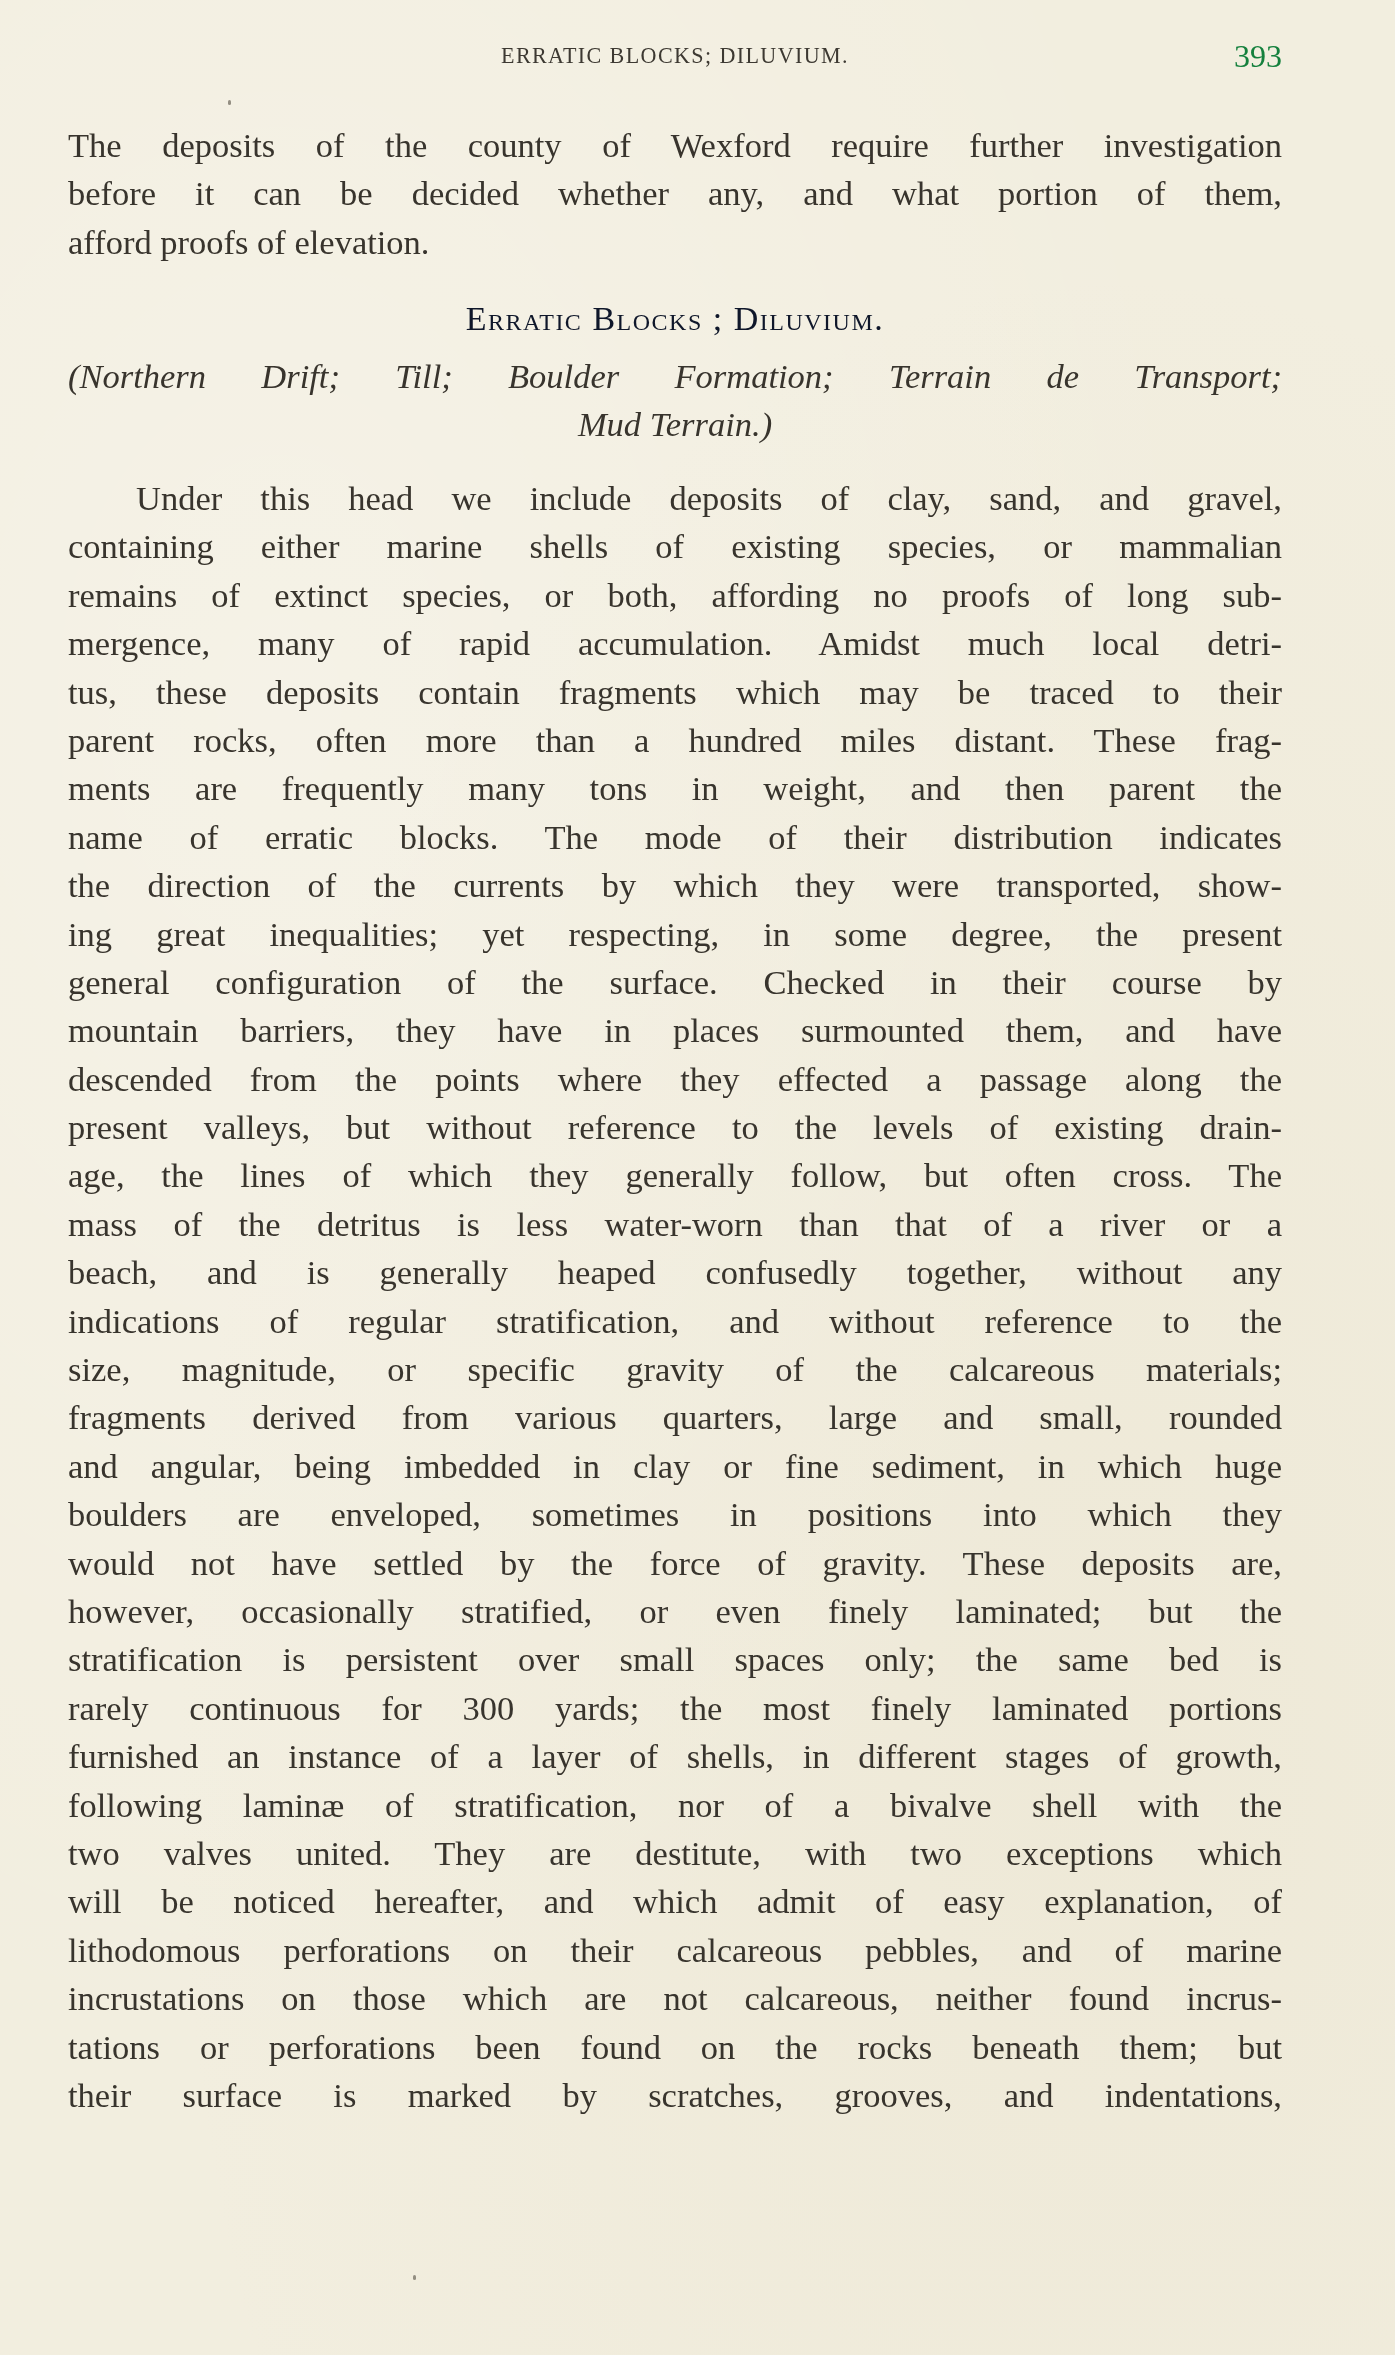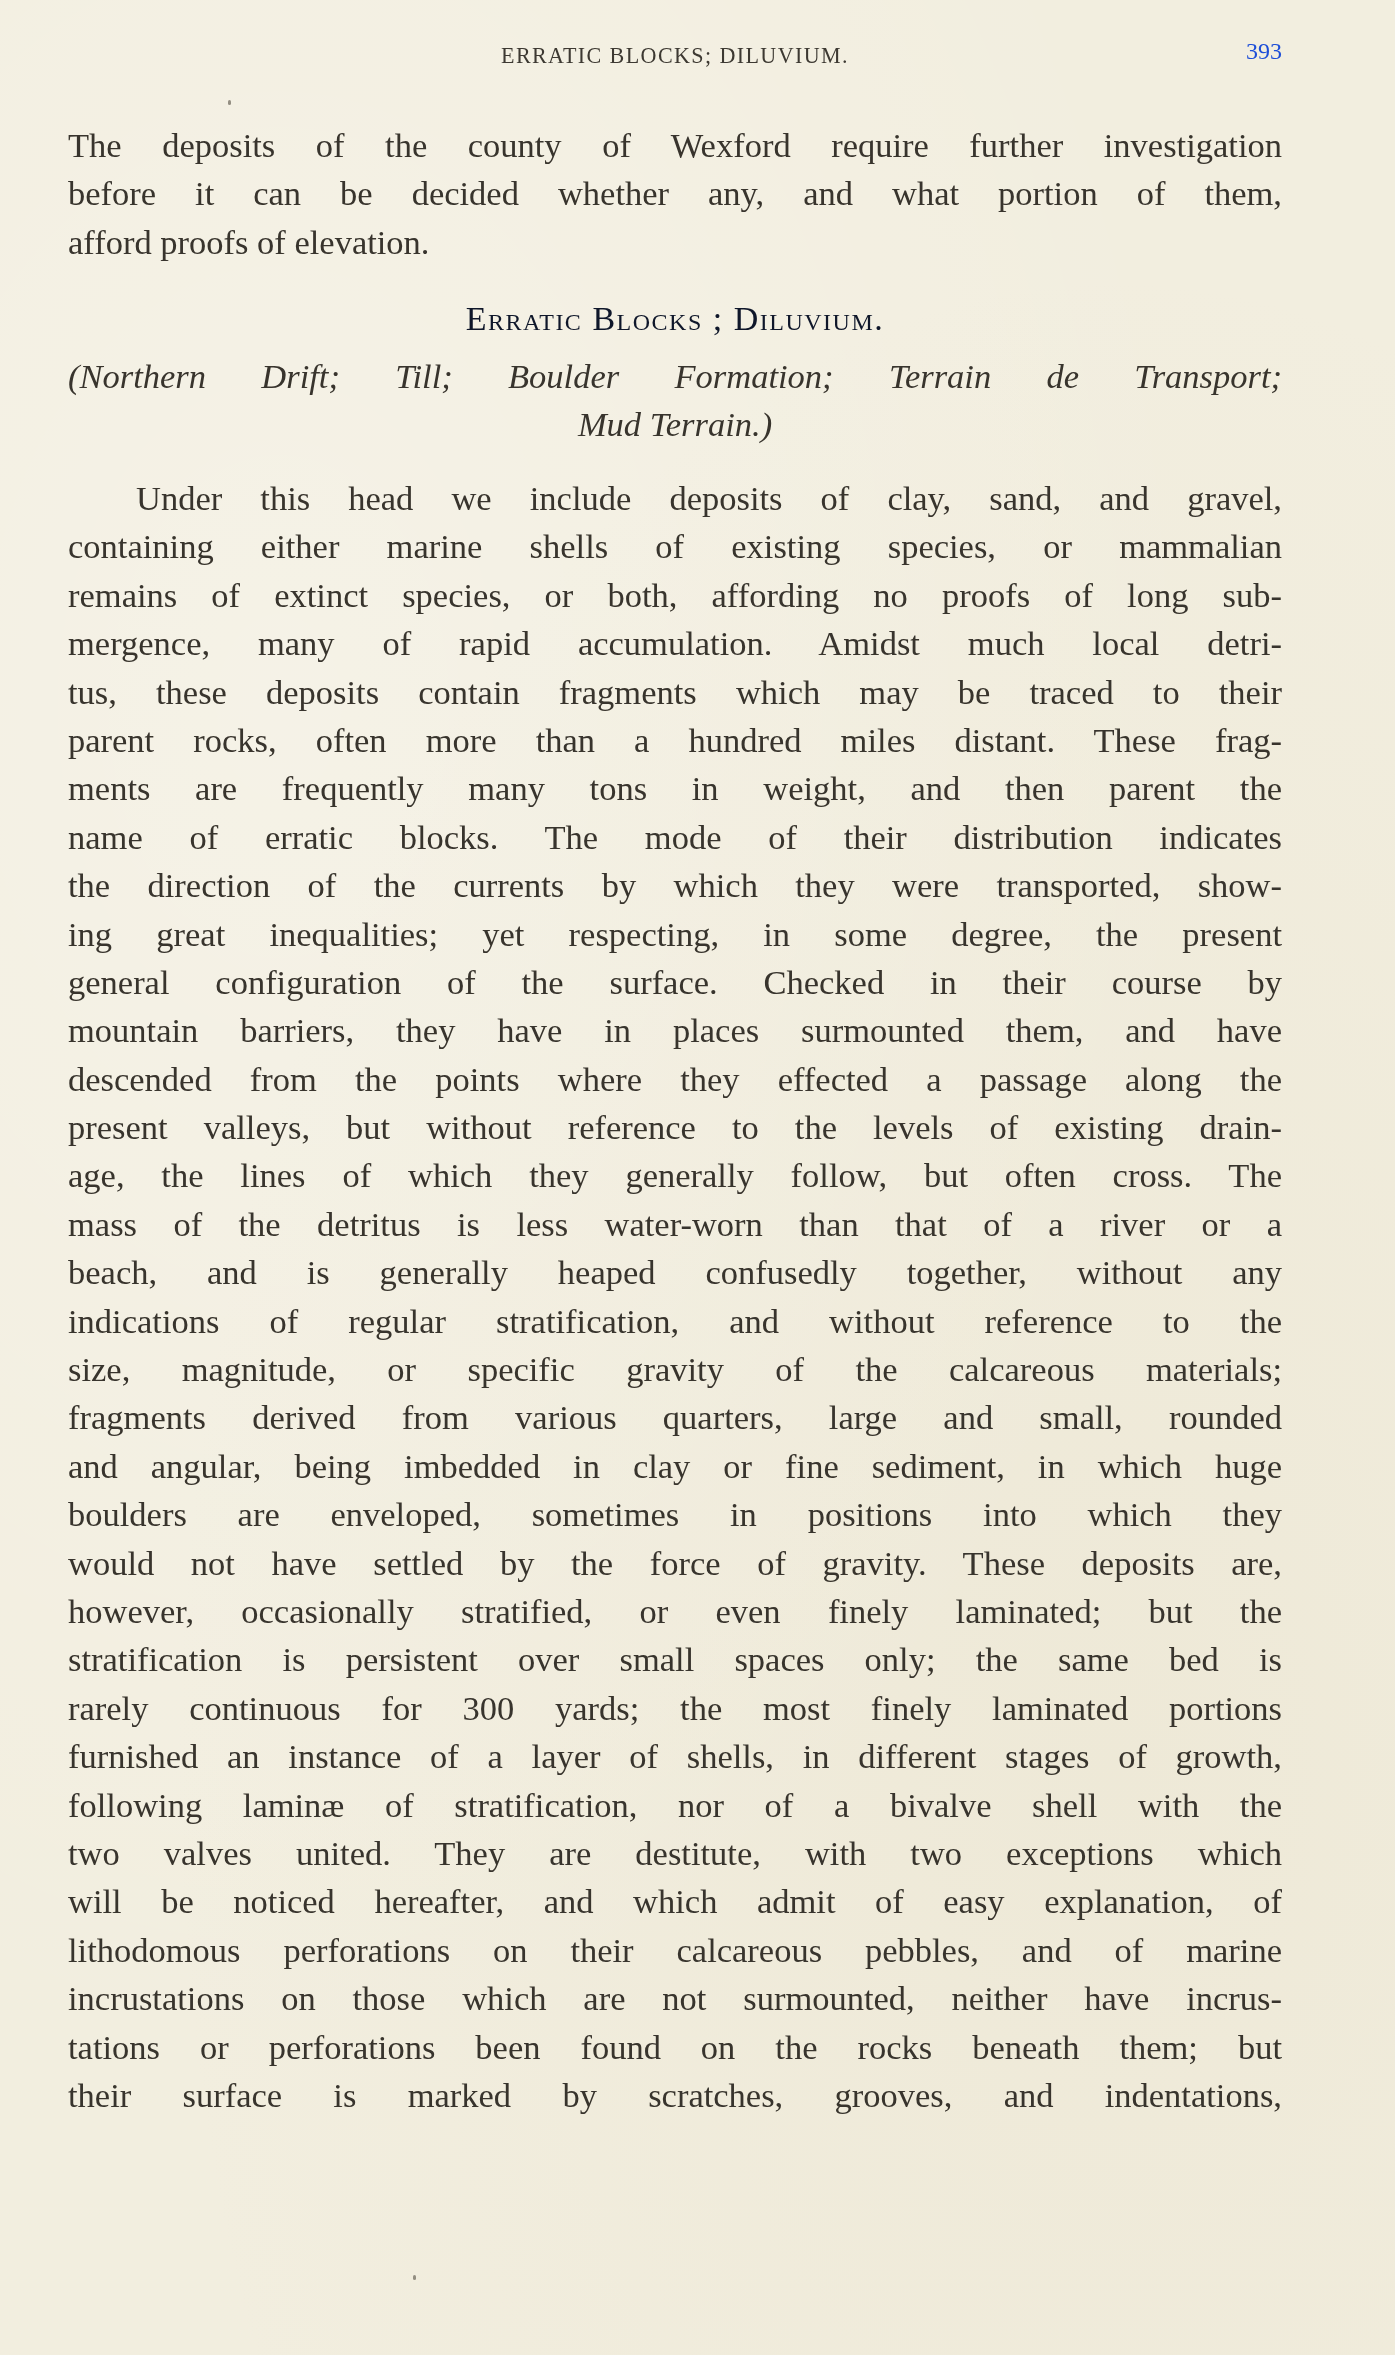--- a/index.html
+++ b/index.html
@@ -41,22 +41,22 @@
       letter-spacing: 1.5px;
       font-variant: small-caps;
       text-transform: uppercase;
       color: #3d3932;
       transform: scaleX(0.92);
     }
     .page-number {
       position: absolute;
       right: 0;
       top: 0;
-      font-size: 24px;
-      color: #1d4ed8;
+      font-size: 32px;
+      color: #15803d;
     }
     .text-block {
       position: absolute;
       left: 68px;
       width: 1214px;
     }
     .line {
       display: block;
       height: 48.4px;
       line-height: 48.4px;
@@ -166,20 +166,20 @@
     <span class="line">boulders are enveloped, sometimes in positions into which they</span>
     <span class="line">would not have settled by the force of gravity.  These deposits are,</span>
     <span class="line">however, occasionally stratified, or even finely laminated; but the</span>
     <span class="line">stratification is persistent over small spaces only; the same bed is</span>
     <span class="line">rarely continuous for 300 yards; the most finely laminated portions</span>
     <span class="line">furnished an instance of a layer of shells, in different stages of growth,</span>
     <span class="line">following laminæ of stratification, nor of a bivalve shell with the</span>
     <span class="line">two valves united.  They are destitute, with two exceptions which</span>
     <span class="line">will be noticed hereafter, and which admit of easy explanation, of</span>
     <span class="line">lithodomous perforations on their calcareous pebbles, and of marine</span>
-    <span class="line">incrustations on those which are not surmounted, neither have incrus-</span>
+    <span class="line">incrustations on those which are not calcareous, neither found incrus-</span>
     <span class="line">tations or perforations been found on the rocks beneath them; but</span>
     <span class="line">their surface is marked by scratches, grooves, and indentations,</span>
   </div>
 
   <div class="speck" style="left:228px; top:100px;"></div>
   <div class="speck" style="left:413px; top:2275px;"></div>
 </div>
 
 </body></html>

